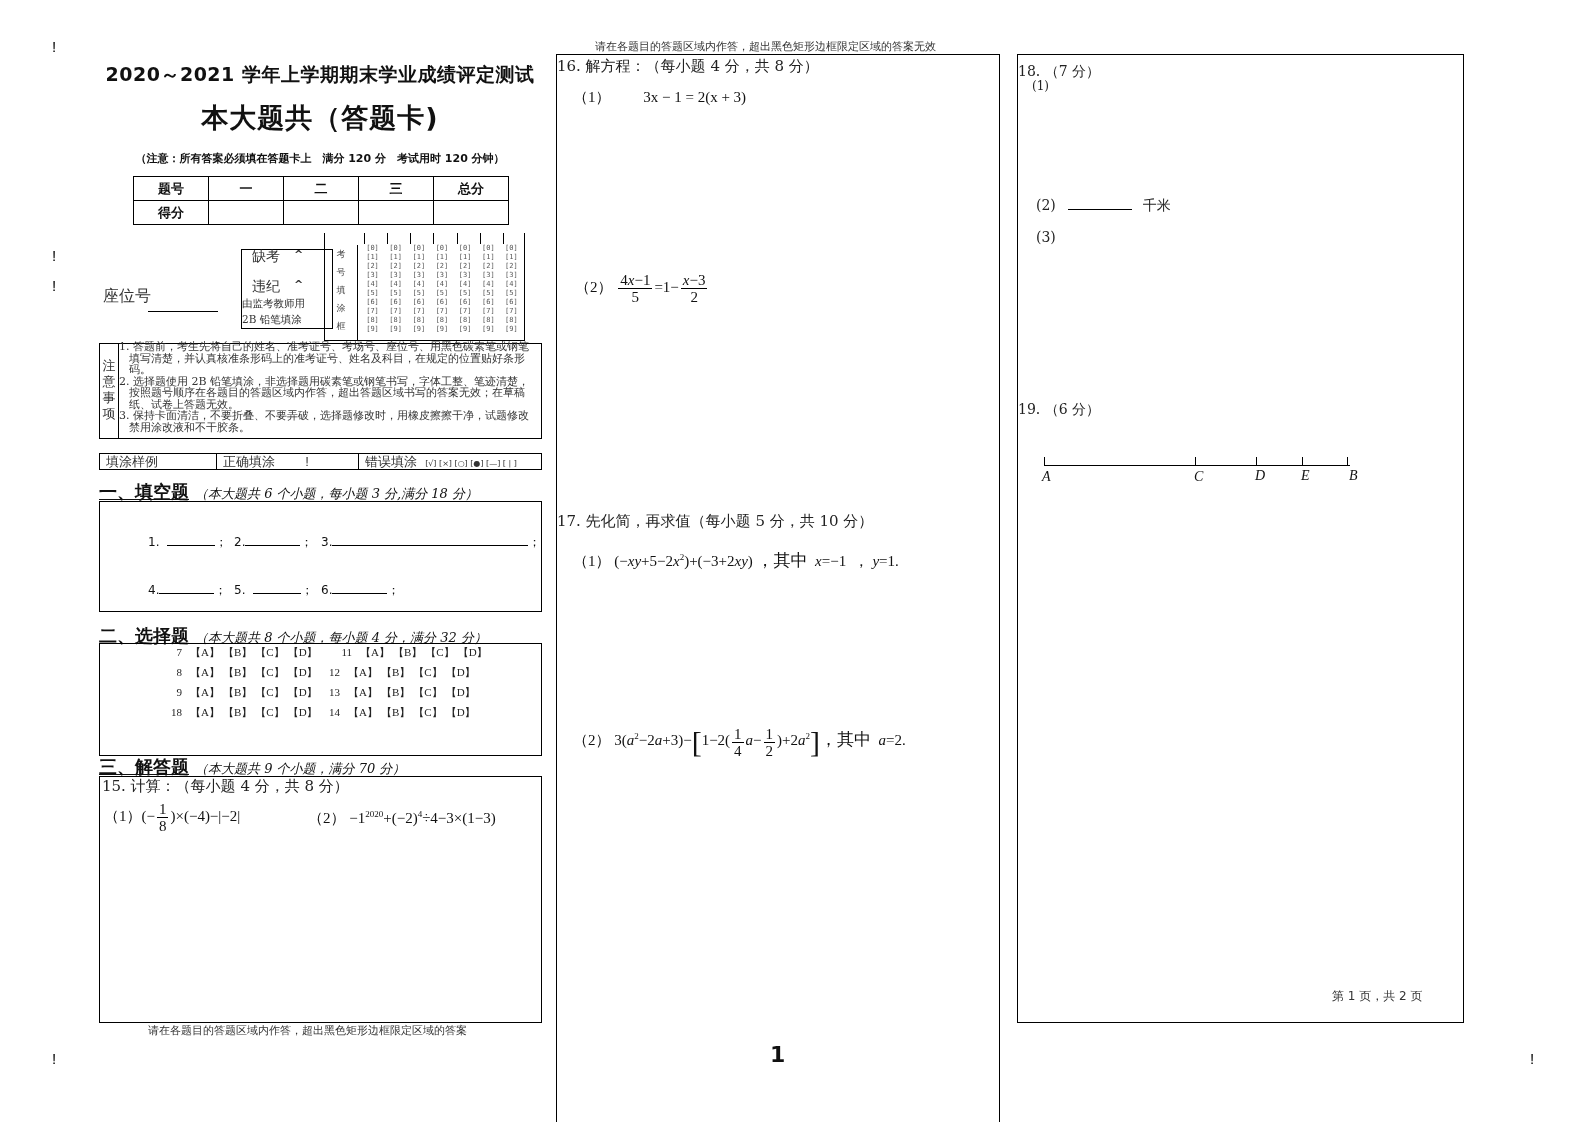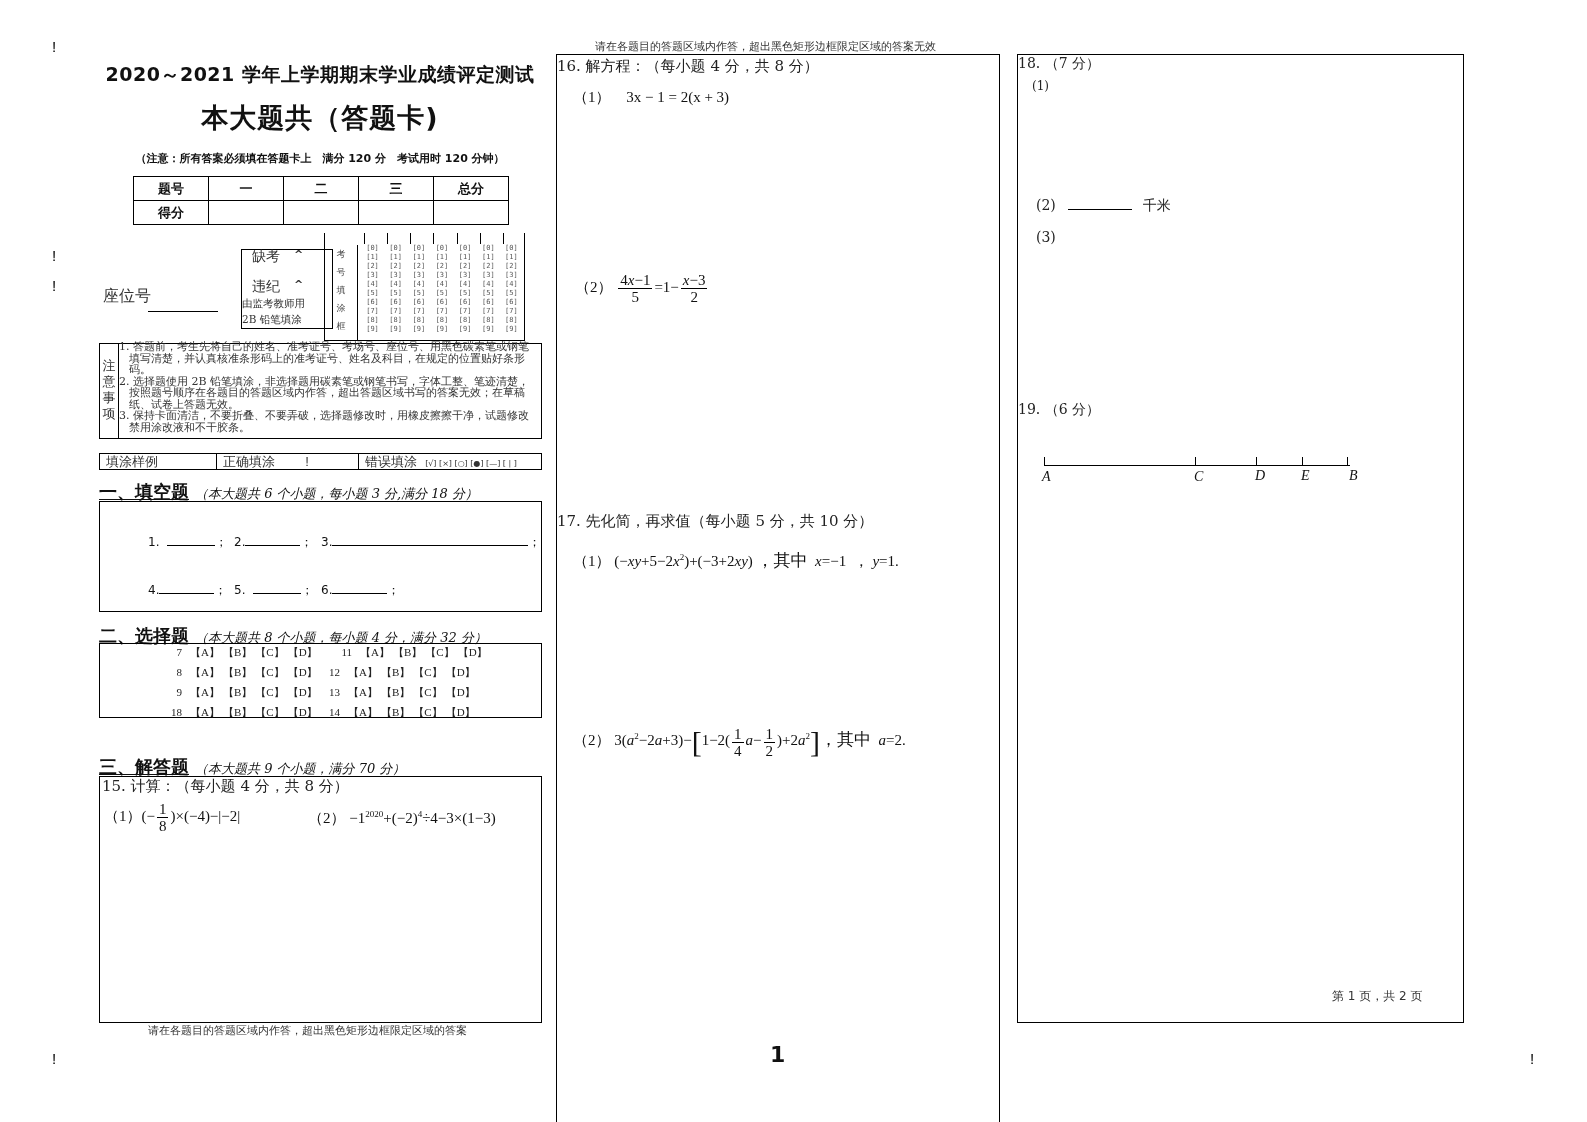--- a/index.html
+++ b/index.html
@@ -43,21 +43,21 @@
   .fill-row .cell:last-child { border-right: none; }
 
   
   .sec-h { left: 99px; font-size: 18px; font-weight: bold; font-family: "DejaVu Sans", sans-serif; white-space: nowrap; }
   .sec-h .sub { font-size: 13px; font-weight: normal; font-family: "DejaVu Serif", serif; font-style: italic; margin-left: 6px; }
 
   .blank-box { left: 99px; top: 501px; width: 443px; height: 111px; }
   .blank-item { position: absolute; font-family: "DejaVu Sans", sans-serif; font-size: 12px; white-space: nowrap; }
   .uline { display: inline-block; border-bottom: 1.2px solid #000; height: 12px; vertical-align: baseline; }
 
-  .choice-box { left: 99px; top: 643px; width: 443px; height: 75px; }
+  .choice-box { left: 99px; top: 643px; width: 443px; height: 113px; }
   .choice-row { position: absolute; font-size: 11px; white-space: nowrap; font-family: "Liberation Serif", serif; color: #222; }
   .choice-row .num { display: inline-block; width: 22px; text-align: right; margin-right: 8px; }
   .choice-row .opt { margin-right: 3px; }
 
   .solve-box { left: 99px; top: 776px; width: 443px; height: 247px; }
   .q-title { position: absolute; font-size: 15px; color: #222; white-space: nowrap; }
   .math { font-family: "Liberation Serif", "DejaVu Serif", serif; font-size: 15px; white-space: nowrap; }
   .math i { font-style: italic; }
   .frac { display: inline-block; vertical-align: middle; text-align: center; line-height: 16px; margin: 0 2px; }
   .frac .n { display: block; border-bottom: 1px solid #000; padding: 0 2px; }
@@ -300,21 +300,21 @@
   </div>
 </div>
 
 <div class="abs footer-note" style="left:148px;top:1023px;">请在各题目的答题区域内作答，超出黑色矩形边框限定区域的答案</div>
 
 <div class="abs footer-note" style="left:595px;top:39px;text-align:right;">请在各题目的答题区域内作答，超出黑色矩形边框限定区域的答案无效</div>
 <div class="box col2">
   <div class="q-title" style="left:0px;top:2px;">16. 解方程：（每小题 4 分，共 8 分）</div>
   <div class="math" style="position:absolute;left:16px;top:33px;">
     <span>（1）</span>
-    <span style="margin-left:12px;">3x − 1 = 2(x + 3)</span>
+    <span style="margin-left:29px;">3x − 1 = 2(x + 3)</span>
   </div>
   <div class="math" style="position:absolute;left:18px;top:217px;">
     <span>（2）</span>
     <span class="frac"><span class="n">4<i>x</i>−1</span><span class="d">5</span></span>=1−<span class="frac"><span class="n"><i>x</i>−3</span><span class="d">2</span></span>
   </div>
 
   <div class="q-title" style="left:0px;top:457px;">17. 先化简，再求值（每小题 5 分，共 10 分）</div>
   <div class="math" style="position:absolute;left:16px;top:494px;">
     <span>（1）</span>
     (−<i>xy</i>+5−2<i>x</i><sup>2</sup>)+(−3+2<i>xy</i>)
@@ -324,21 +324,21 @@
   <div class="math" style="position:absolute;left:16px;top:670px;">
     <span>（2）</span>
     3(<i>a</i><sup>2</sup>−2<i>a</i>+3)−<span style="font-size:30px;vertical-align:middle;">[</span>1−2(<span class="frac"><span class="n">1</span><span class="d">4</span></span><i>a</i>−<span class="frac"><span class="n">1</span><span class="d">2</span></span>)+2<i>a</i><sup>2</sup><span style="font-size:30px;vertical-align:middle;">]</span><span style="font-size:17px;">，其中</span>
     &nbsp;<i>a</i>=2.
   </div>
 </div>
 
 <div class="abs page-num">1</div>
 
 <div class="box col3">
-  <div class="q-title" style="left:0px;top:0;font-size:14px;">18. （7 分）</div>
+  <div class="q-title" style="left:0px;top:8px;font-size:14px;">18. （7 分）</div>
   <div class="q-title" style="left:14px;top:24px;font-size:12px;">(1)</div>
   <div class="q-title" style="left:18px;top:142px;font-size:14px;">
     <span>(2)</span>
     <span class="uline" style="width:64px;margin-left:8px;"></span>
     <span style="margin-left:6px;">千米</span>
   </div>
   <div class="q-title" style="left:18px;top:174px;font-size:14px;">(3)</div>
 
   <div class="q-title" style="left:0px;top:346px;font-size:14px;">19. （6 分）</div>
   <div>

